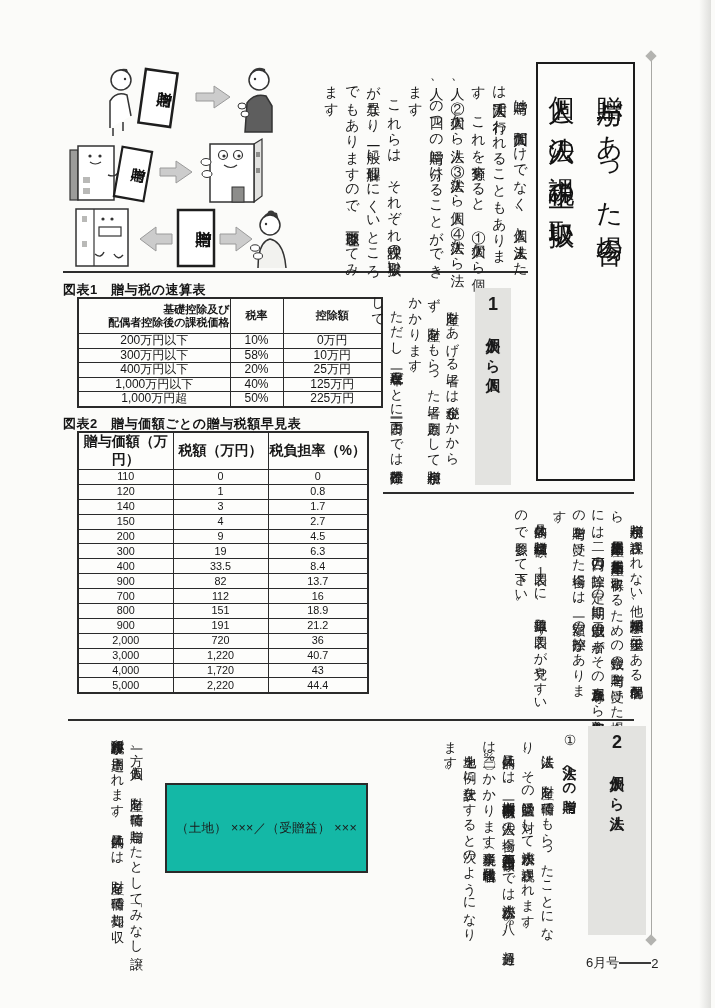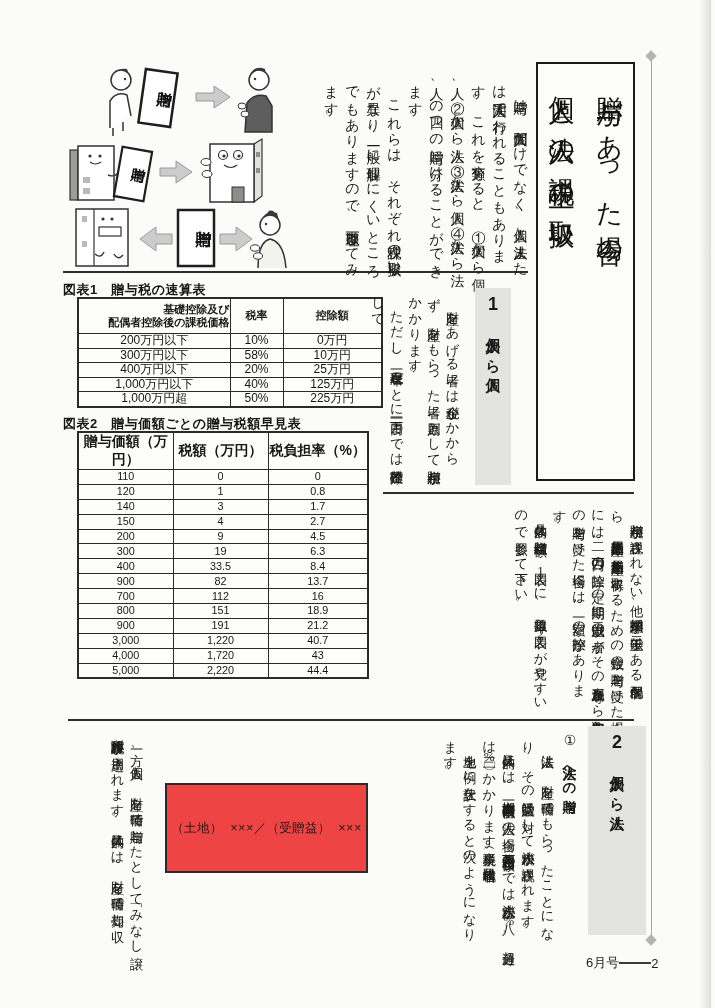--- a/index.html
+++ b/index.html
@@ -77,23 +77,23 @@
   .fig1 th.c0{text-align:right;padding-left:6px;}
   .fig1 td{font-size:12px;height:13.5px;line-height:13px;}
   .fig2{left:77px;top:431px;width:290px;}
   .fig2 th{font-size:14px;height:20px;font-weight:bold;}
   .fig2 td{font-size:10.8px;height:13.9px;line-height:13px;}
   col.f1c0{width:152px;} col.f1c1{width:53px;} col.f1c2{width:99px;}
   col.f2c0{width:95px;}  col.f2c1{width:95px;}  col.f2c2{width:100px;}
   
   .journal-box{
     position:absolute;left:165px;top:783px;width:199px;height:86px;
-    border:2px solid #2a2a2a;background:#ef4444;
+    border:2px solid #2a2a2a;background:#14b8a6;
     display:flex;align-items:center;justify-content:center;
-    font-family:Liberation Mono, monospace;font-size:12.5px;letter-spacing:.3px;
+    font-family:Liberation Sans, sans-serif;font-size:12.5px;letter-spacing:.3px;
   }
   
   .footer{
     position:absolute;left:586px;top:954px;display:flex;align-items:center;
     font-family:"Liberation Sans","DejaVu Sans",sans-serif;font-size:13px;color:#222;
   }
   .footer-dash{width:32px;height:2px;background:#3a3a3a;}
   
   .illo{position:absolute;left:58px;top:56px;}
 </style>
@@ -306,20 +306,25 @@
           <td>800</td>
           <td>151</td>
           <td>18.9</td>
         </tr>
         <tr>
           <td>900</td>
           <td>191</td>
           <td>21.2</td>
         </tr>
         <tr>
+          <td>2,000</td>
+          <td>720</td>
+          <td>36</td>
+        </tr>
+        <tr>
           <td>3,000</td>
           <td>1,220</td>
           <td>40.7</td>
         </tr>
         <tr>
           <td>4,000</td>
           <td>1,720</td>
           <td>43</td>
         </tr>
         <tr>

